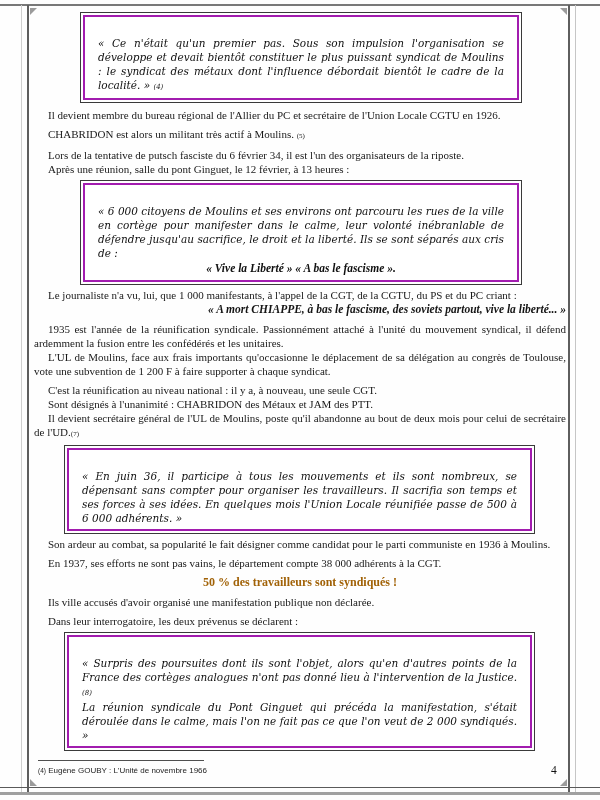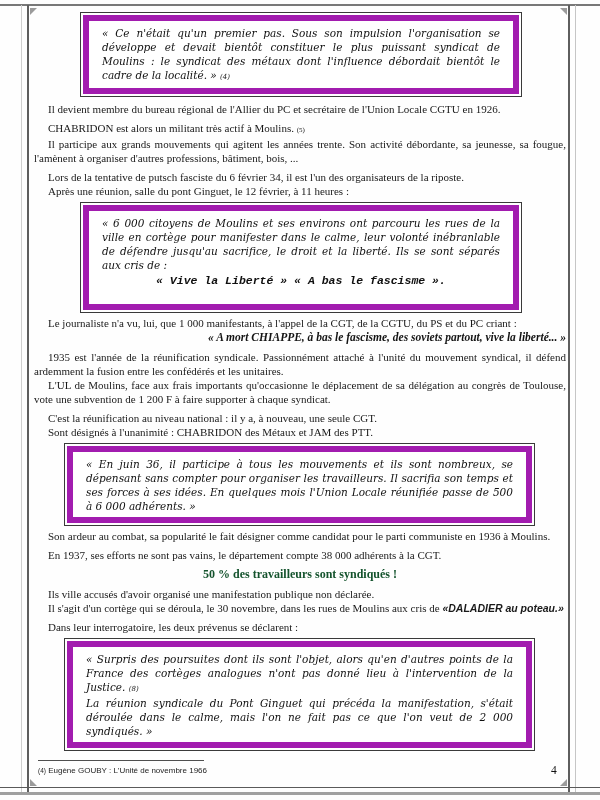--- a/index.html
+++ b/index.html
@@ -22,29 +22,29 @@
 
   .content{position:absolute;left:34px;top:8px;width:532px}
   .b{margin:0;font-size:11px;line-height:14px;text-align:justify;color:#191919}
   .ind{text-indent:14px}
   .mt{margin-top:3px}
   .mt2{margin-top:5px}
   .fref{font-size:7px;color:#191919}
 
   .qbox{border:1px solid #3a3a3a;padding:2px;margin:4px 44px 3px 46px;background:#fff}
   .qbox.wide{margin:4px 31px 3px 30px}
-  .qin{border:6px solid #a21caf;padding:5px 13px 4px}
+  .qin{border:2px solid #a21caf;padding:19px 13px 4px}
   .qt{margin:0;font-family:"DejaVu Serif",serif;font-style:italic;font-size:10.5px;
       line-height:14px;text-align:justify;color:#101010}
-  .qslogan{margin:1px 0 12px;font-family:Liberation Mono, monospace;font-style:italic;font-weight:bold;
+  .qslogan{margin:1px 0 0;font-family:Liberation Serif, serif;font-style:italic;font-weight:bold;
       font-size:11.5px;line-height:15px;text-align:center;color:#101010}
 
   .slogan2{margin:0;font-weight:bold;font-style:italic;font-size:11.5px;line-height:15px;
       text-align:right;color:#141414}
-  .heading{margin:4px 0 2px;font-weight:bold;font-size:12px;line-height:16px;text-align:center;color:#14532d}
+  .heading{margin:4px 0 2px;font-weight:bold;font-size:12px;line-height:16px;text-align:center;color:#a16207}
   .dal{font-family:"Liberation Sans",sans-serif;font-weight:bold;font-style:italic;font-size:10.5px}
 
   .fnsep{border-top:1px solid #4f4f4f;width:166px;margin:9px 0 5px 4px}
   .fn{margin:0 0 1px 4px;font-family:"Liberation Sans",sans-serif;font-size:8px;line-height:10px;
       color:#222;text-align:left}
   .fnref{font-size:6.5px}
   .pagenum{position:absolute;left:551px;top:764px;font-size:11.5px;color:#111}
 </style>
 </head>
 <body>
@@ -66,57 +66,56 @@
 
     <div class="qbox">
       <div class="qin">
         <p class="qt"><span>« Ce n'était qu'un premier pas. Sous son impulsion l'organisation se développe et devait bientôt constituer le plus puissant syndicat de Moulins : le syndicat des métaux dont l'influence débordait bientôt le cadre de la localité. »</span> <span class="fref">(4)</span></p>
       </div>
     </div>
 
     <p class="b ind mt2">Il devient membre du bureau régional de l'Allier du PC et secrétaire de l'Union Locale CGTU en 1926.</p>
 
     <p class="b ind mt2"><span>CHABRIDON est alors un militant très actif à Moulins.</span> <span class="fref">(5)</span></p>
-    <p class="b ind">Il participe aux grands mouvements qui agitent les années trente. Son activité débordante, sa jeunesse, sa fougue, l'amènent à organiser d'autres professions, bâtiment, bois, ...</p>
 
     <p class="b ind mt2">Lors de la tentative de putsch fasciste du 6 février 34, il est l'un des organisateurs de la riposte.</p>
-    <p class="b ind">Après une réunion, salle du pont Ginguet, le 12 février, à 11 heures :</p>
+    <p class="b ind">Après une réunion, salle du pont Ginguet, le 12 février, à 13 heures :</p>
 
     <div class="qbox">
       <div class="qin">
         <p class="qt">« 6 000 citoyens de Moulins et ses environs ont parcouru les rues de la ville en cortège pour manifester dans le calme, leur volonté inébranlable de défendre jusqu'au sacrifice, le droit et la liberté. Ils se sont séparés aux cris de :</p>
         <p class="qslogan">« Vive la Liberté » « A bas le fascisme ».</p>
       </div>
     </div>
 
     <p class="b ind mt">Le journaliste n'a vu, lui, que 1 000 manifestants, à l'appel de la CGT, de la CGTU, du PS et du PC criant :</p>
     <p class="slogan2">« A mort CHIAPPE, à bas le fascisme, des soviets partout, vive la liberté... »</p>
 
 
     <p class="b ind mt2">1935 est l'année de la réunification syndicale. Passionnément attaché à l'unité du mouvement syndical, il défend ardemment la fusion entre les confédérés et les unitaires.</p>
     <p class="b ind">L'UL de Moulins, face aux frais importants qu'occasionne le déplacement de sa délégation au congrès de Toulouse, vote une subvention de 1 200 F à faire supporter à chaque syndicat.</p>
     <p class="b ind mt2">C'est la réunification au niveau national : il y a, à nouveau, une seule CGT.</p>
 
     <p class="b ind">Sont désignés à l'unanimité : CHABRIDON des Métaux et JAM des PTT.</p>
+    <p class="b ind"><span>Il devient secrétaire général de l'UL de Moulins, poste qu'il abandonne au bout de deux mois pour celui de secrétaire de l'UD.</span><span class="fref">(7)</span></p>
 
     <div class="qbox wide">
       <div class="qin">
         <p class="qt">« En juin 36, il participe à tous les mouvements et ils sont nombreux, se dépensant sans compter pour organiser les travailleurs. Il sacrifia son temps et ses forces à ses idées. En quelques mois l'Union Locale réunifiée passe de 500 à 6 000 adhérents. »</p>
       </div>
     </div>
 
     <p class="b ind mt">Son ardeur au combat, sa popularité le fait désigner comme candidat pour le parti communiste en 1936 à Moulins.</p>
 
     <p class="b ind mt2">En 1937, ses efforts ne sont pas vains, le département compte 38 000 adhérents à la CGT.</p>
 
     <p class="heading">50 % des travailleurs sont syndiqués !</p>
 
 
     <p class="b ind mt2">Ils ville accusés d'avoir organisé une manifestation publique non déclarée.</p>
-    <p class="b ind"><span>Il s'agit d'un cortège qui se déroula, le 30 novembre, dans les rues de Moulins aux cris de </span><span class="dal">«DALADIER au poteau.»</span></p>
 
     <p class="b ind mt2">Dans leur interrogatoire, les deux prévenus se déclarent :</p>
 
     <div class="qbox wide">
       <div class="qin">
         <p class="qt"><span>« Surpris des poursuites dont ils sont l'objet, alors qu'en d'autres points de la France des cortèges analogues n'ont pas donné lieu à l'intervention de la Justice.</span> <span class="fref">(8)</span><br><span>La réunion syndicale du Pont Ginguet qui précéda la manifestation, s'était déroulée dans le calme, mais l'on ne fait pas ce que l'on veut de 2 000 syndiqués. »</span></p>
       </div>
     </div>
 
     <div class="fnsep"></div>

